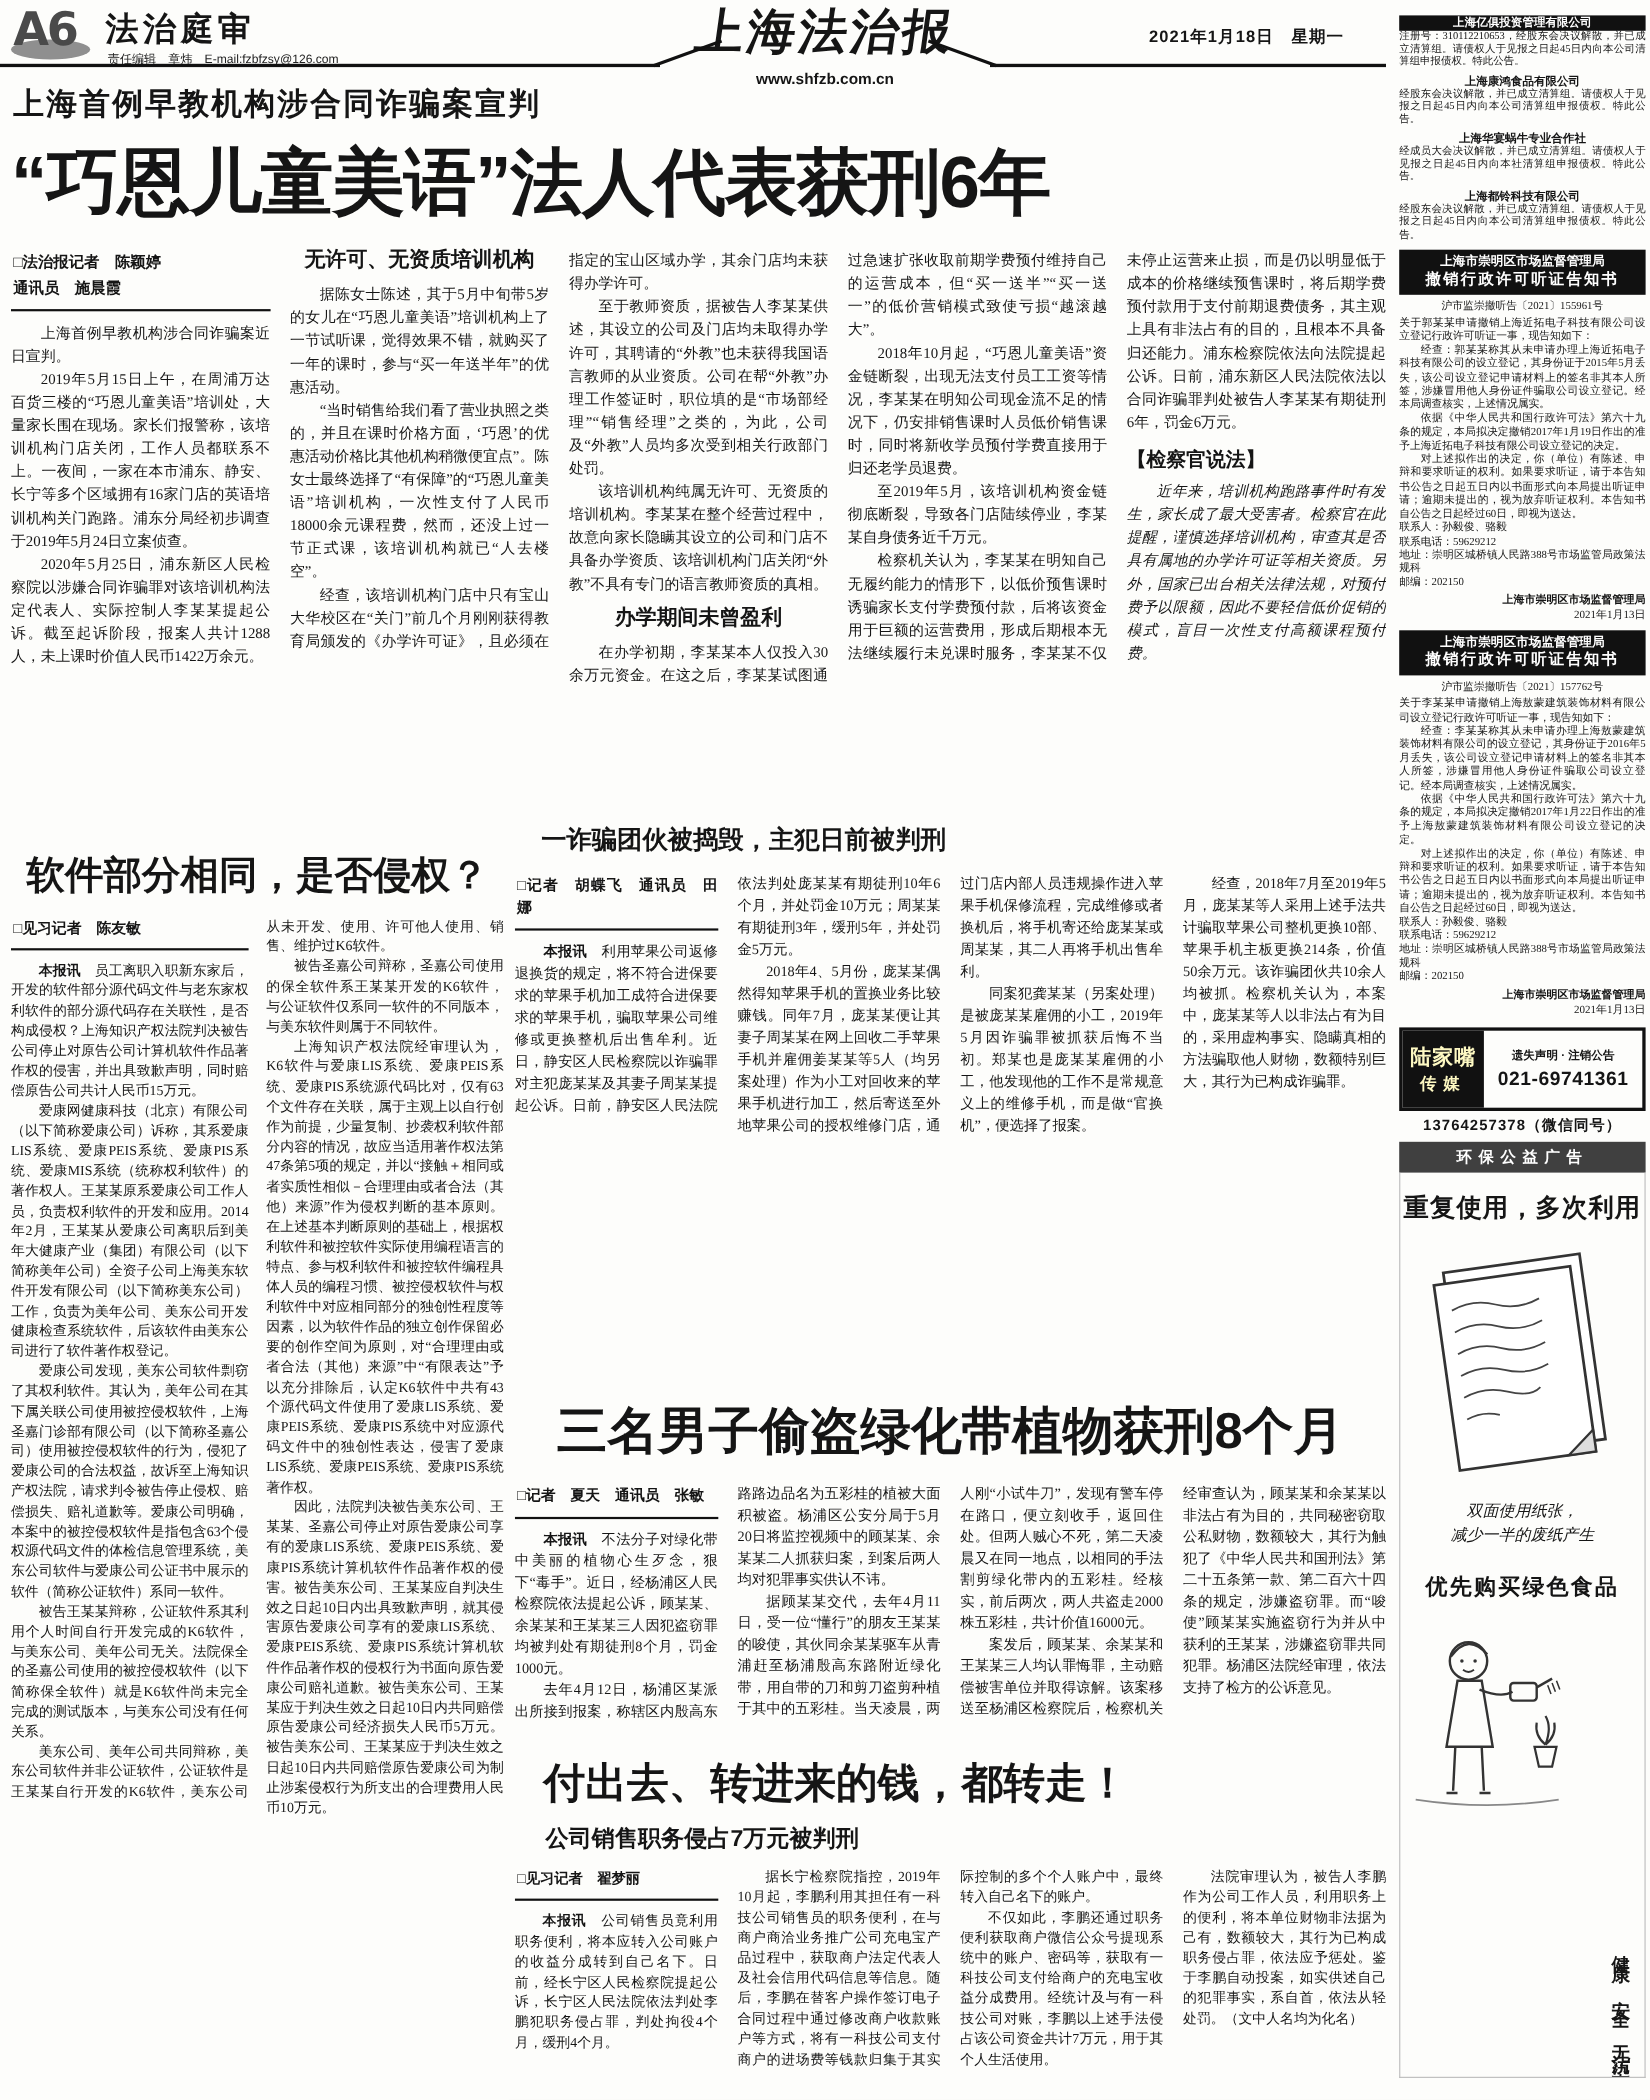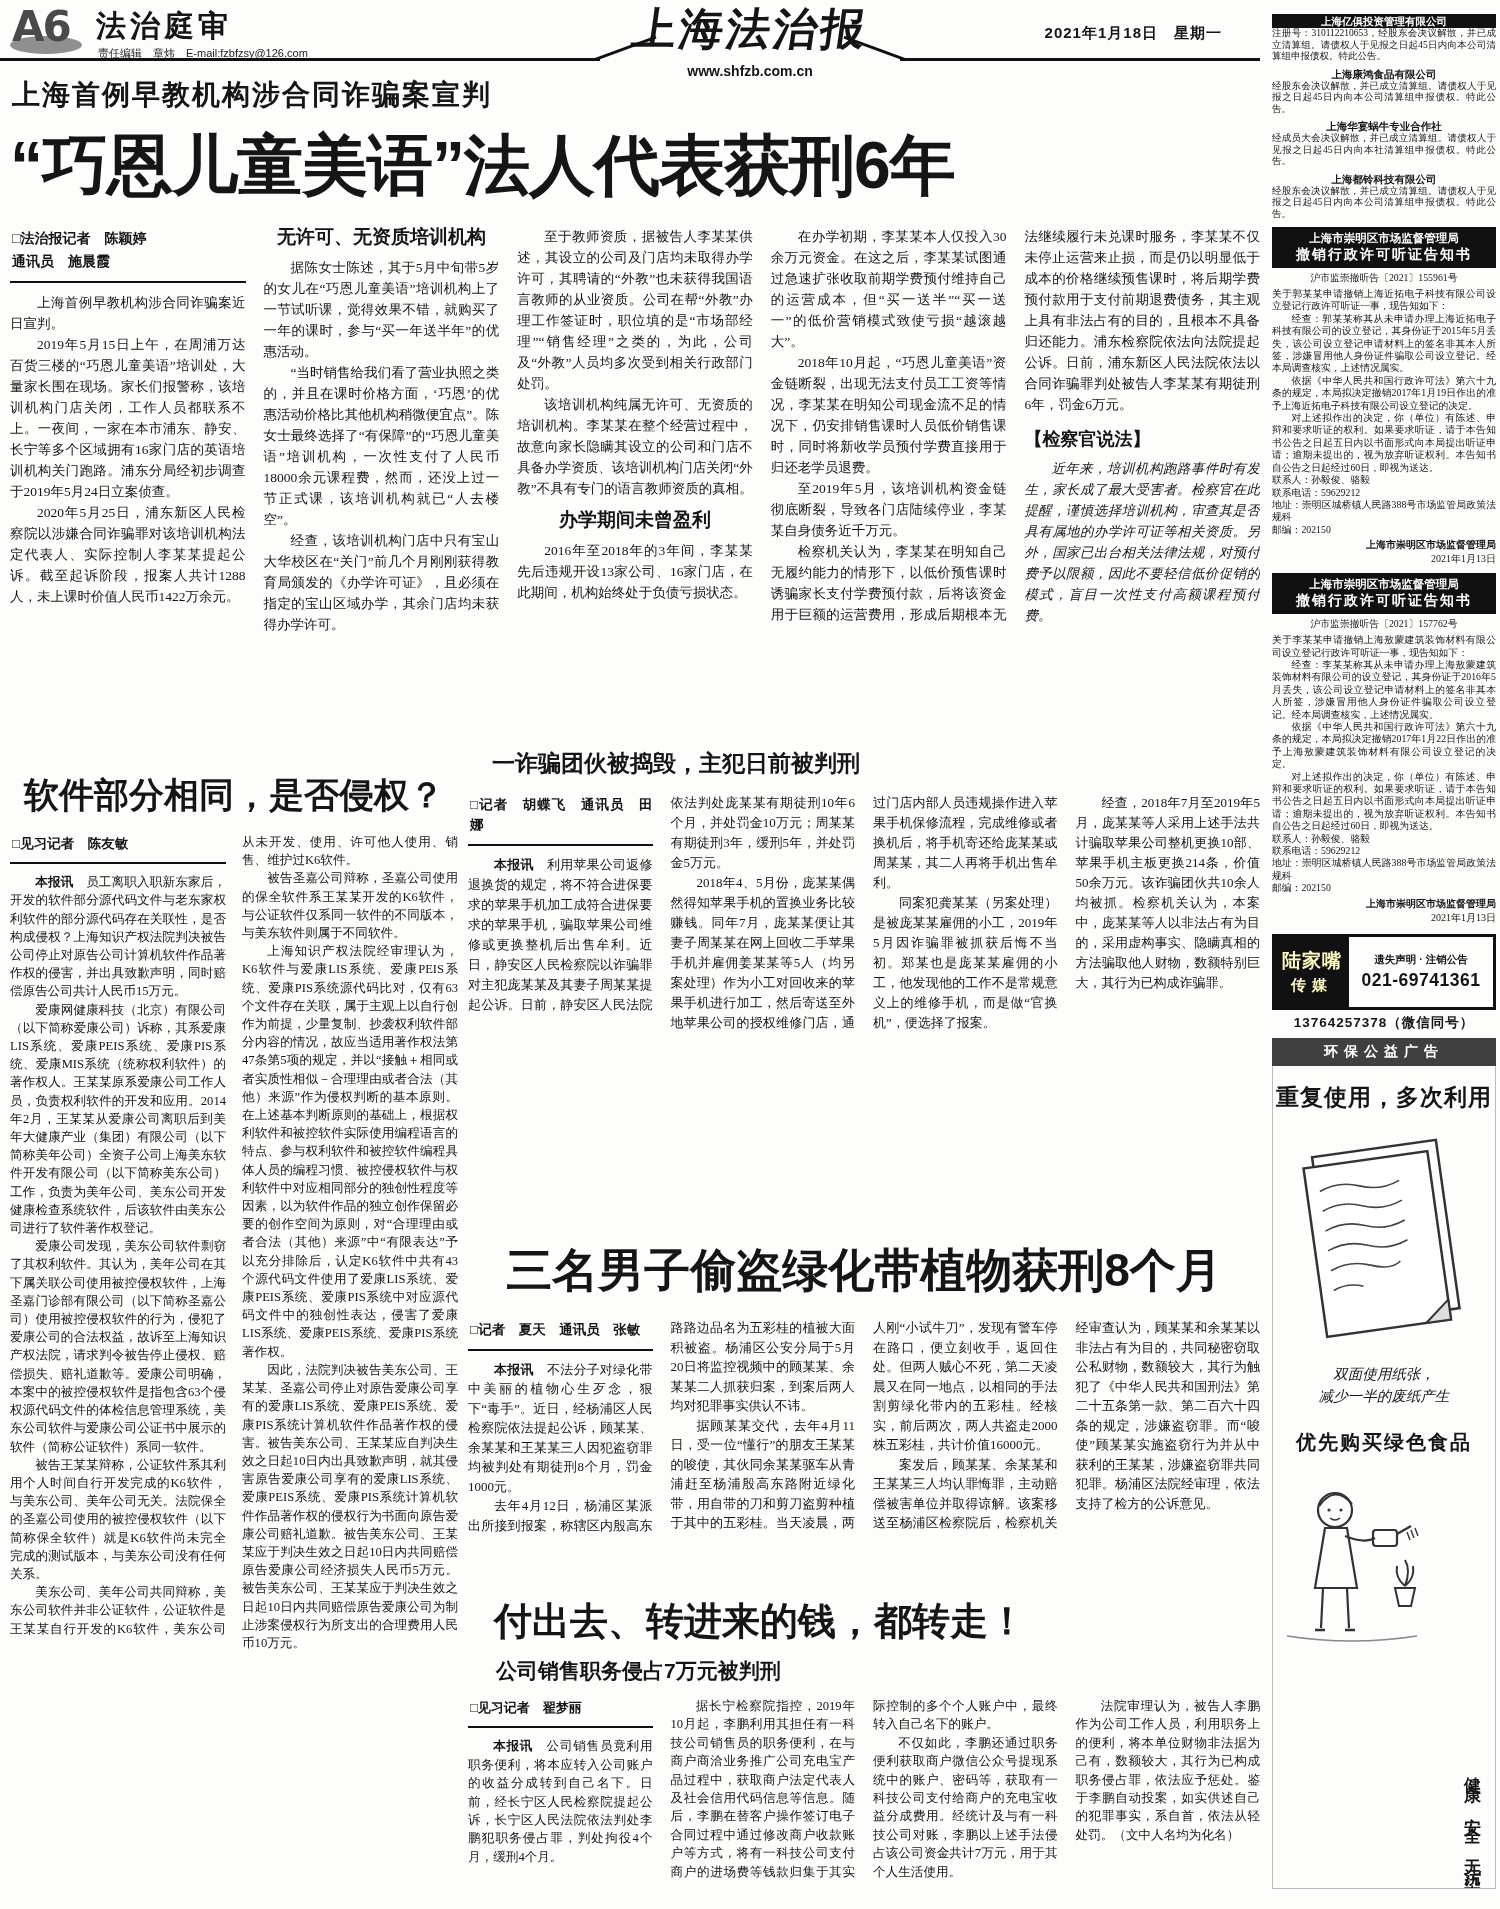--- a/index.html
+++ b/index.html
@@ -46,21 +46,21 @@
   #soft{left:10px;top:772px;width:448px;}
   #soft .headline{font-size:35px;font-weight:900;letter-spacing:0px;margin:0 0 14px 0;text-align:center;white-space:nowrap;}
   #soft .byline{font-size:13.5px;}
   #soft .bodytext{column-count:2;column-gap:16px;height:1042px;font-size:12.6px;line-height:18.2px;}
   
   #apple{left:468px;top:748px;width:792px;}
   #apple .headline{font-size:42px;font-weight:900;text-align:center;margin:2px 0 12px 0;white-space:nowrap;}
   #apple .subtitle{font-size:23px;font-weight:900;margin:0 0 14px 24px;}
   #apple .byline{font-size:13.5px;}
   #apple .bodytext{column-count:4;height:318px;font-size:13px;line-height:20px;}
-  #plant{left:468px;top:1240px;width:792px;}
+  #plant{left:468px;top:1270px;width:792px;}
   #plant .headline{font-size:46px;font-weight:900;text-align:center;margin:0 0 16px 0;white-space:nowrap;}
   #plant .byline{font-size:13.5px;}
   #plant .bodytext{column-count:4;height:252px;font-size:13px;line-height:19.5px;}
   #embezzle{left:468px;top:1596px;width:792px;}
   #embezzle .headline{font-size:38px;font-weight:900;margin:0 0 10px 26px;white-space:nowrap;}
   #embezzle .subtitle{font-size:21px;font-weight:900;margin:0 0 12px 28px;}
   #embezzle .byline{font-size:13px;}
   #embezzle .bodytext{column-count:4;height:200px;font-size:12.6px;line-height:18.4px;}
   
   #sidebar{position:absolute;left:1272px;top:14px;width:224px;}
@@ -128,21 +128,20 @@
       <p>上海首例早教机构涉合同诈骗案近日宣判。</p>
       <p>2019年5月15日上午，在周浦万达百货三楼的“巧恩儿童美语”培训处，大量家长围在现场。家长们报警称，该培训机构门店关闭，工作人员都联系不上。一夜间，一家在本市浦东、静安、长宁等多个区域拥有16家门店的英语培训机构关门跑路。浦东分局经初步调查于2019年5月24日立案侦查。</p>
       <p>2020年5月25日，浦东新区人民检察院以涉嫌合同诈骗罪对该培训机构法定代表人、实际控制人李某某提起公诉。截至起诉阶段，报案人共计1288人，未上课时价值人民币1422万余元。</p>
       <p class="subhead">无许可、无资质培训机构</p>
       <p>据陈女士陈述，其于5月中旬带5岁的女儿在“巧恩儿童美语”培训机构上了一节试听课，觉得效果不错，就购买了一年的课时，参与“买一年送半年”的优惠活动。</p>
       <p>“当时销售给我们看了营业执照之类的，并且在课时价格方面，‘巧恩’的优惠活动价格比其他机构稍微便宜点”。陈女士最终选择了“有保障”的“巧恩儿童美语”培训机构，一次性支付了人民币18000余元课程费，然而，还没上过一节正式课，该培训机构就已“人去楼空”。</p>
       <p>经查，该培训机构门店中只有宝山大华校区在“关门”前几个月刚刚获得教育局颁发的《办学许可证》，且必须在指定的宝山区域办学，其余门店均未获得办学许可。</p>
       <p>至于教师资质，据被告人李某某供述，其设立的公司及门店均未取得办学许可，其聘请的“外教”也未获得我国语言教师的从业资质。公司在帮“外教”办理工作签证时，职位填的是“市场部经理”“销售经理”之类的，为此，公司及“外教”人员均多次受到相关行政部门处罚。</p>
       <p>该培训机构纯属无许可、无资质的培训机构。李某某在整个经营过程中，故意向家长隐瞒其设立的公司和门店不具备办学资质、该培训机构门店关闭“外教”不具有专门的语言教师资质的真相。</p>
       <p class="subhead">办学期间未曾盈利</p>
-      <p>2016年至2018年的3年间，李某某先后违规开设13家公司、16家门店，在此期间，机构始终处于负债亏损状态。</p>
       <p>在办学初期，李某某本人仅投入30余万元资金。在这之后，李某某试图通过急速扩张收取前期学费预付维持自己的运营成本，但“买一送半”“买一送一”的低价营销模式致使亏损“越滚越大”。</p>
       <p>2018年10月起，“巧恩儿童美语”资金链断裂，出现无法支付员工工资等情况，李某某在明知公司现金流不足的情况下，仍安排销售课时人员低价销售课时，同时将新收学员预付学费直接用于归还老学员退费。</p>
       <p>至2019年5月，该培训机构资金链彻底断裂，导致各门店陆续停业，李某某自身债务近千万元。</p>
       <p>检察机关认为，李某某在明知自己无履约能力的情形下，以低价预售课时诱骗家长支付学费预付款，后将该资金用于巨额的运营费用，形成后期根本无法继续履行未兑课时服务，李某某不仅未停止运营来止损，而是仍以明显低于成本的价格继续预售课时，将后期学费预付款用于支付前期退费债务，其主观上具有非法占有的目的，且根本不具备归还能力。浦东检察院依法向法院提起公诉。日前，浦东新区人民法院依法以合同诈骗罪判处被告人李某某有期徒刑6年，罚金6万元。</p>
       <p class="subhead say">【检察官说法】</p>
       <p class="kai">近年来，培训机构跑路事件时有发生，家长成了最大受害者。检察官在此提醒，谨慎选择培训机构，审查其是否具有属地的办学许可证等相关资质。另外，国家已出台相关法律法规，对预付费予以限额，因此不要轻信低价促销的模式，盲目一次性支付高额课程预付费。</p>
     </div>
   </div>
 
   <div class="art" id="soft">

